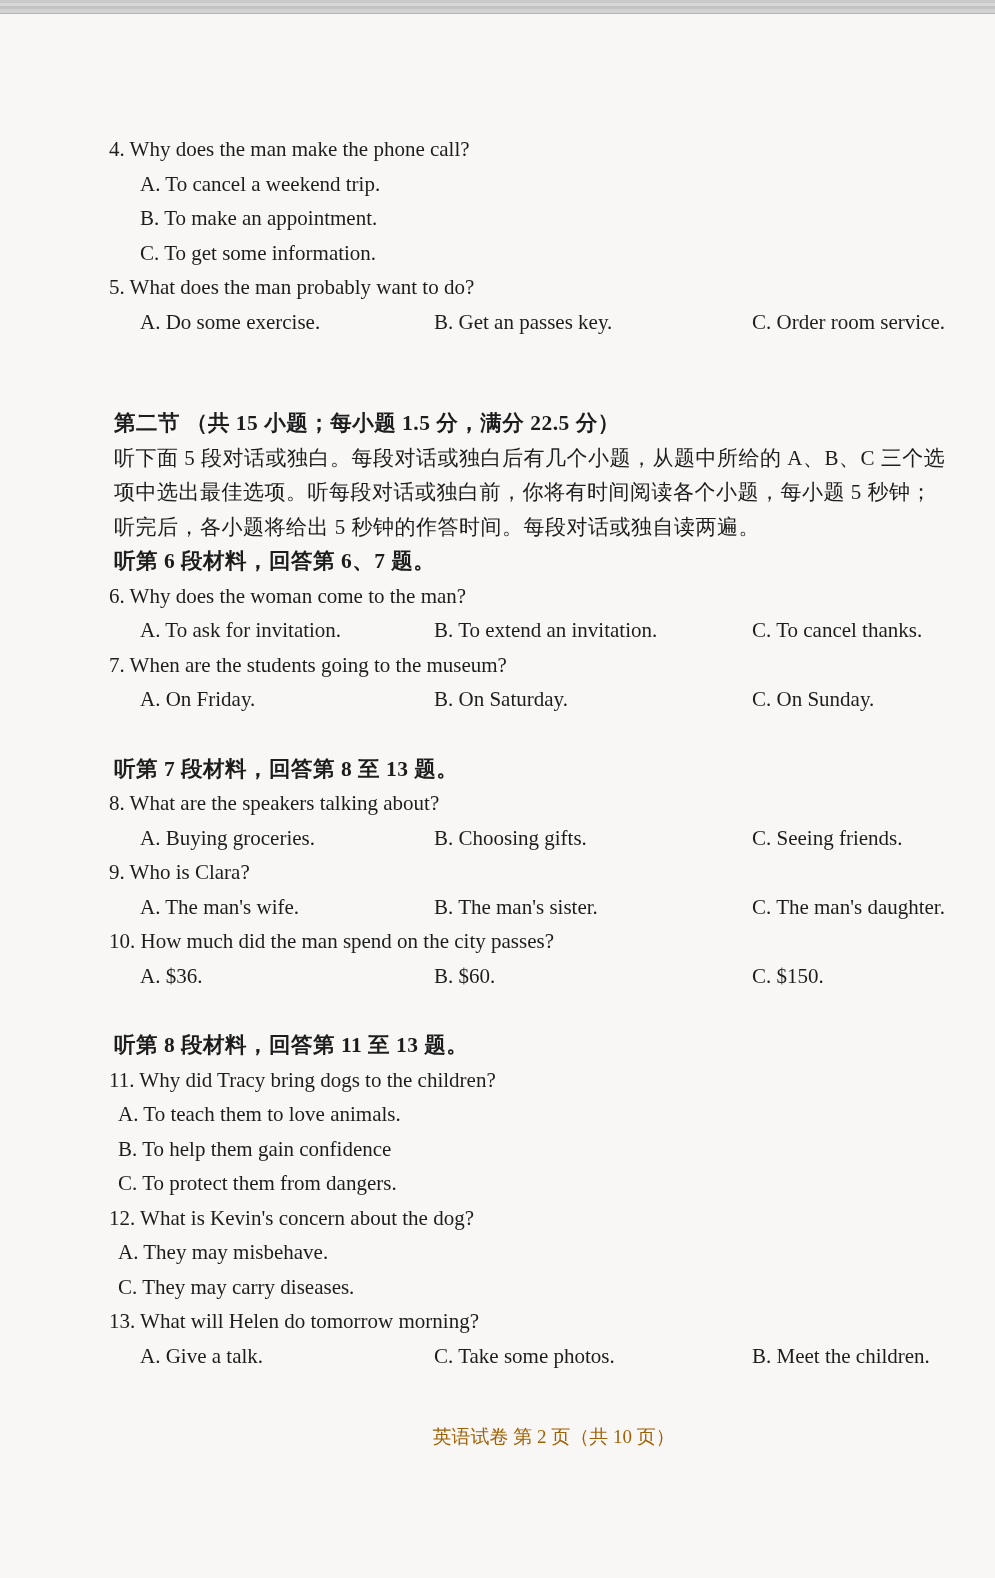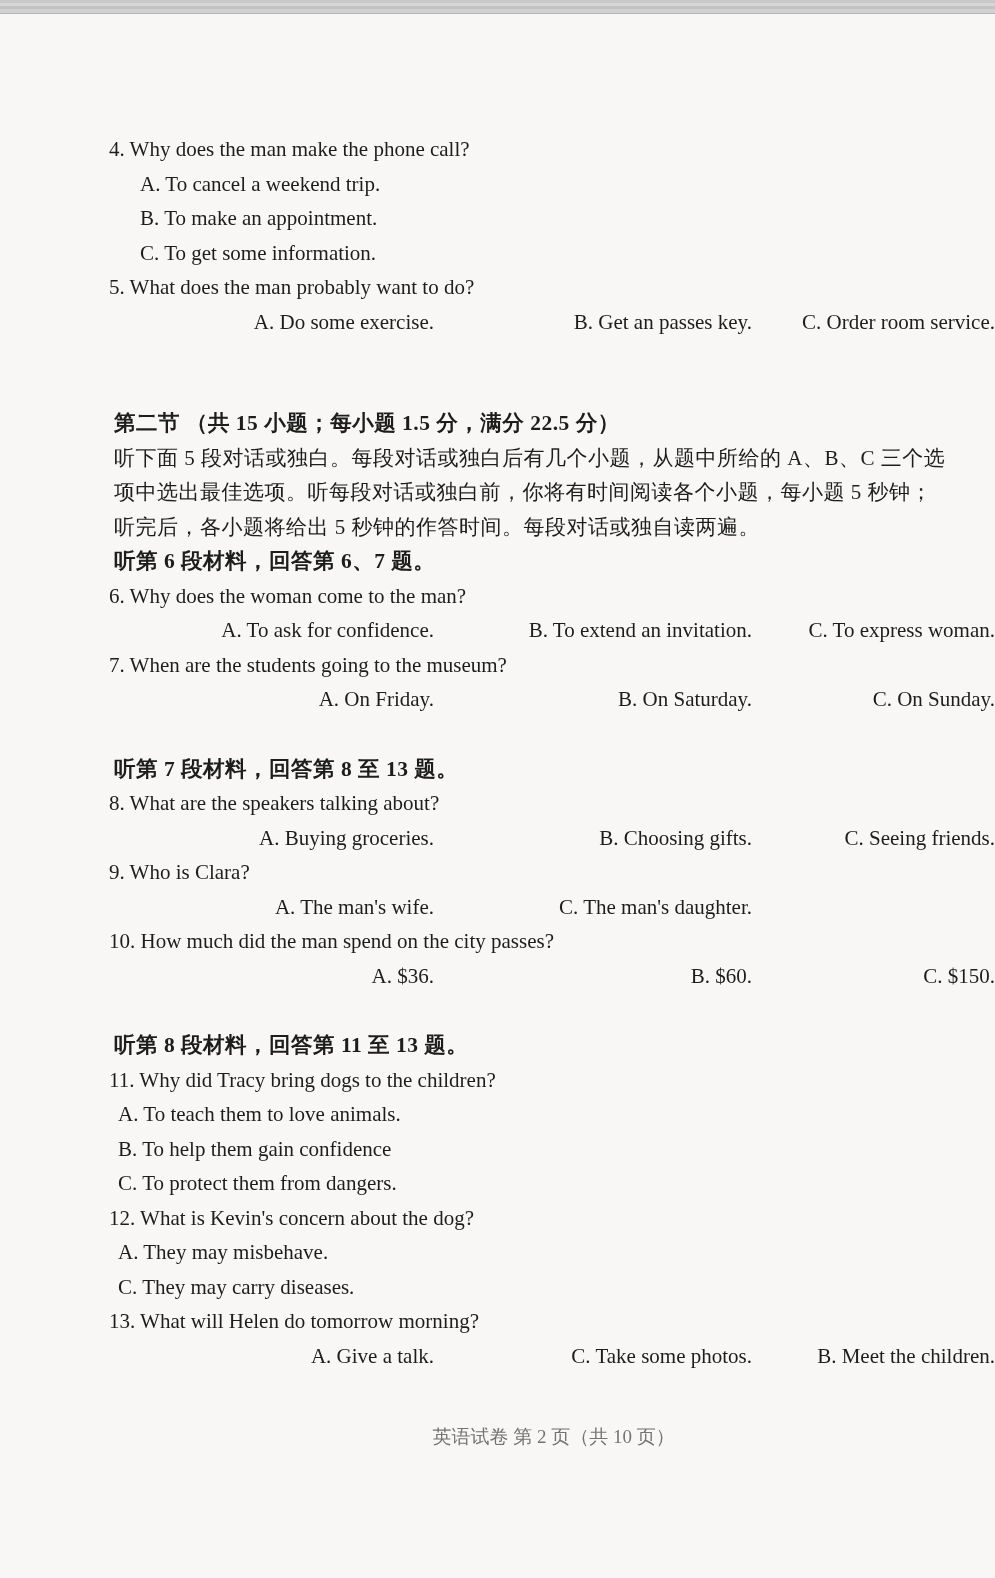--- a/index.html
+++ b/index.html
@@ -35,42 +35,41 @@
     line-height: 34.5px;
     white-space: pre;
   }
   .q    { padding-left: 97px; }
   .opt  { padding-left: 128px; }
   .opt2 { padding-left: 106px; }
   .row {
     display: grid;
     grid-template-columns: 294px 318px 1fr;
     padding-left: 128px;
-    text-align: right;
   }
   .row > span { white-space: pre; }
   .cn-h {
     font-weight: bold;
     padding-left: 102px;
     font-size: 21.5px;
     letter-spacing: 0.5px;
   }
   .cn-p {
     padding-left: 102px;
     font-size: 21px;
     letter-spacing: 0.5px;
   }
   .gap-lg { margin-top: 67px; }
   .gap-md { margin-top: 35px; }
   .footer {
     margin-top: 47px;
     text-align: center;
     padding-left: 100px;
     font-size: 19px;
-    color: #737373;
+    color: #a16207;
   }
 </style>
 </head>
 <body>
 
 <div class="scan-top"></div>
 
 <main class="content">
 
   <div class="line q">4. Why does the man make the phone call?</div>
@@ -87,23 +86,23 @@
 
   <div class="line cn-h gap-lg">第二节 （共 15 小题；每小题 1.5 分，满分 22.5 分）</div>
   <div class="line cn-p">听下面 5 段对话或独白。每段对话或独白后有几个小题，从题中所给的 A、B、C 三个选</div>
   <div class="line cn-p">项中选出最佳选项。听每段对话或独白前，你将有时间阅读各个小题，每小题 5 秒钟；</div>
   <div class="line cn-p">听完后，各小题将给出 5 秒钟的作答时间。每段对话或独自读两遍。</div>
 
   <div class="line cn-h">听第 6 段材料，回答第 6、7 题。</div>
 
   <div class="line q">6. Why does the woman come to the man?</div>
   <div class="line row">
-    <span>A. To ask for confidence.</span>
+    <span>A. To ask for invitation.</span>
     <span>B. To extend an invitation.</span>
-    <span>C. To express woman.</span>
+    <span>C. To cancel thanks.</span>
   </div>
 
   <div class="line q">7. When are the students going to the museum?</div>
   <div class="line row">
     <span>A. On Friday.</span>
     <span>B. On Saturday.</span>
     <span>C. On Sunday.</span>
   </div>
 
   <div class="line cn-h gap-md">听第 7 段材料，回答第 8 至 13 题。</div>
@@ -111,20 +110,21 @@
   <div class="line q">8. What are the speakers talking about?</div>
   <div class="line row">
     <span>A. Buying groceries.</span>
     <span>B. Choosing gifts.</span>
     <span>C. Seeing friends.</span>
   </div>
 
   <div class="line q">9. Who is Clara?</div>
   <div class="line row">
     <span>A. The man's wife.</span>
+    <span>B. The man's sister.</span>
     <span>C. The man's daughter.</span>
   </div>
 
   <div class="line q">10. How much did the man spend on the city passes?</div>
   <div class="line row">
     <span>A. $36.</span>
     <span>B. $60.</span>
     <span>C. $150.</span>
   </div>
 

